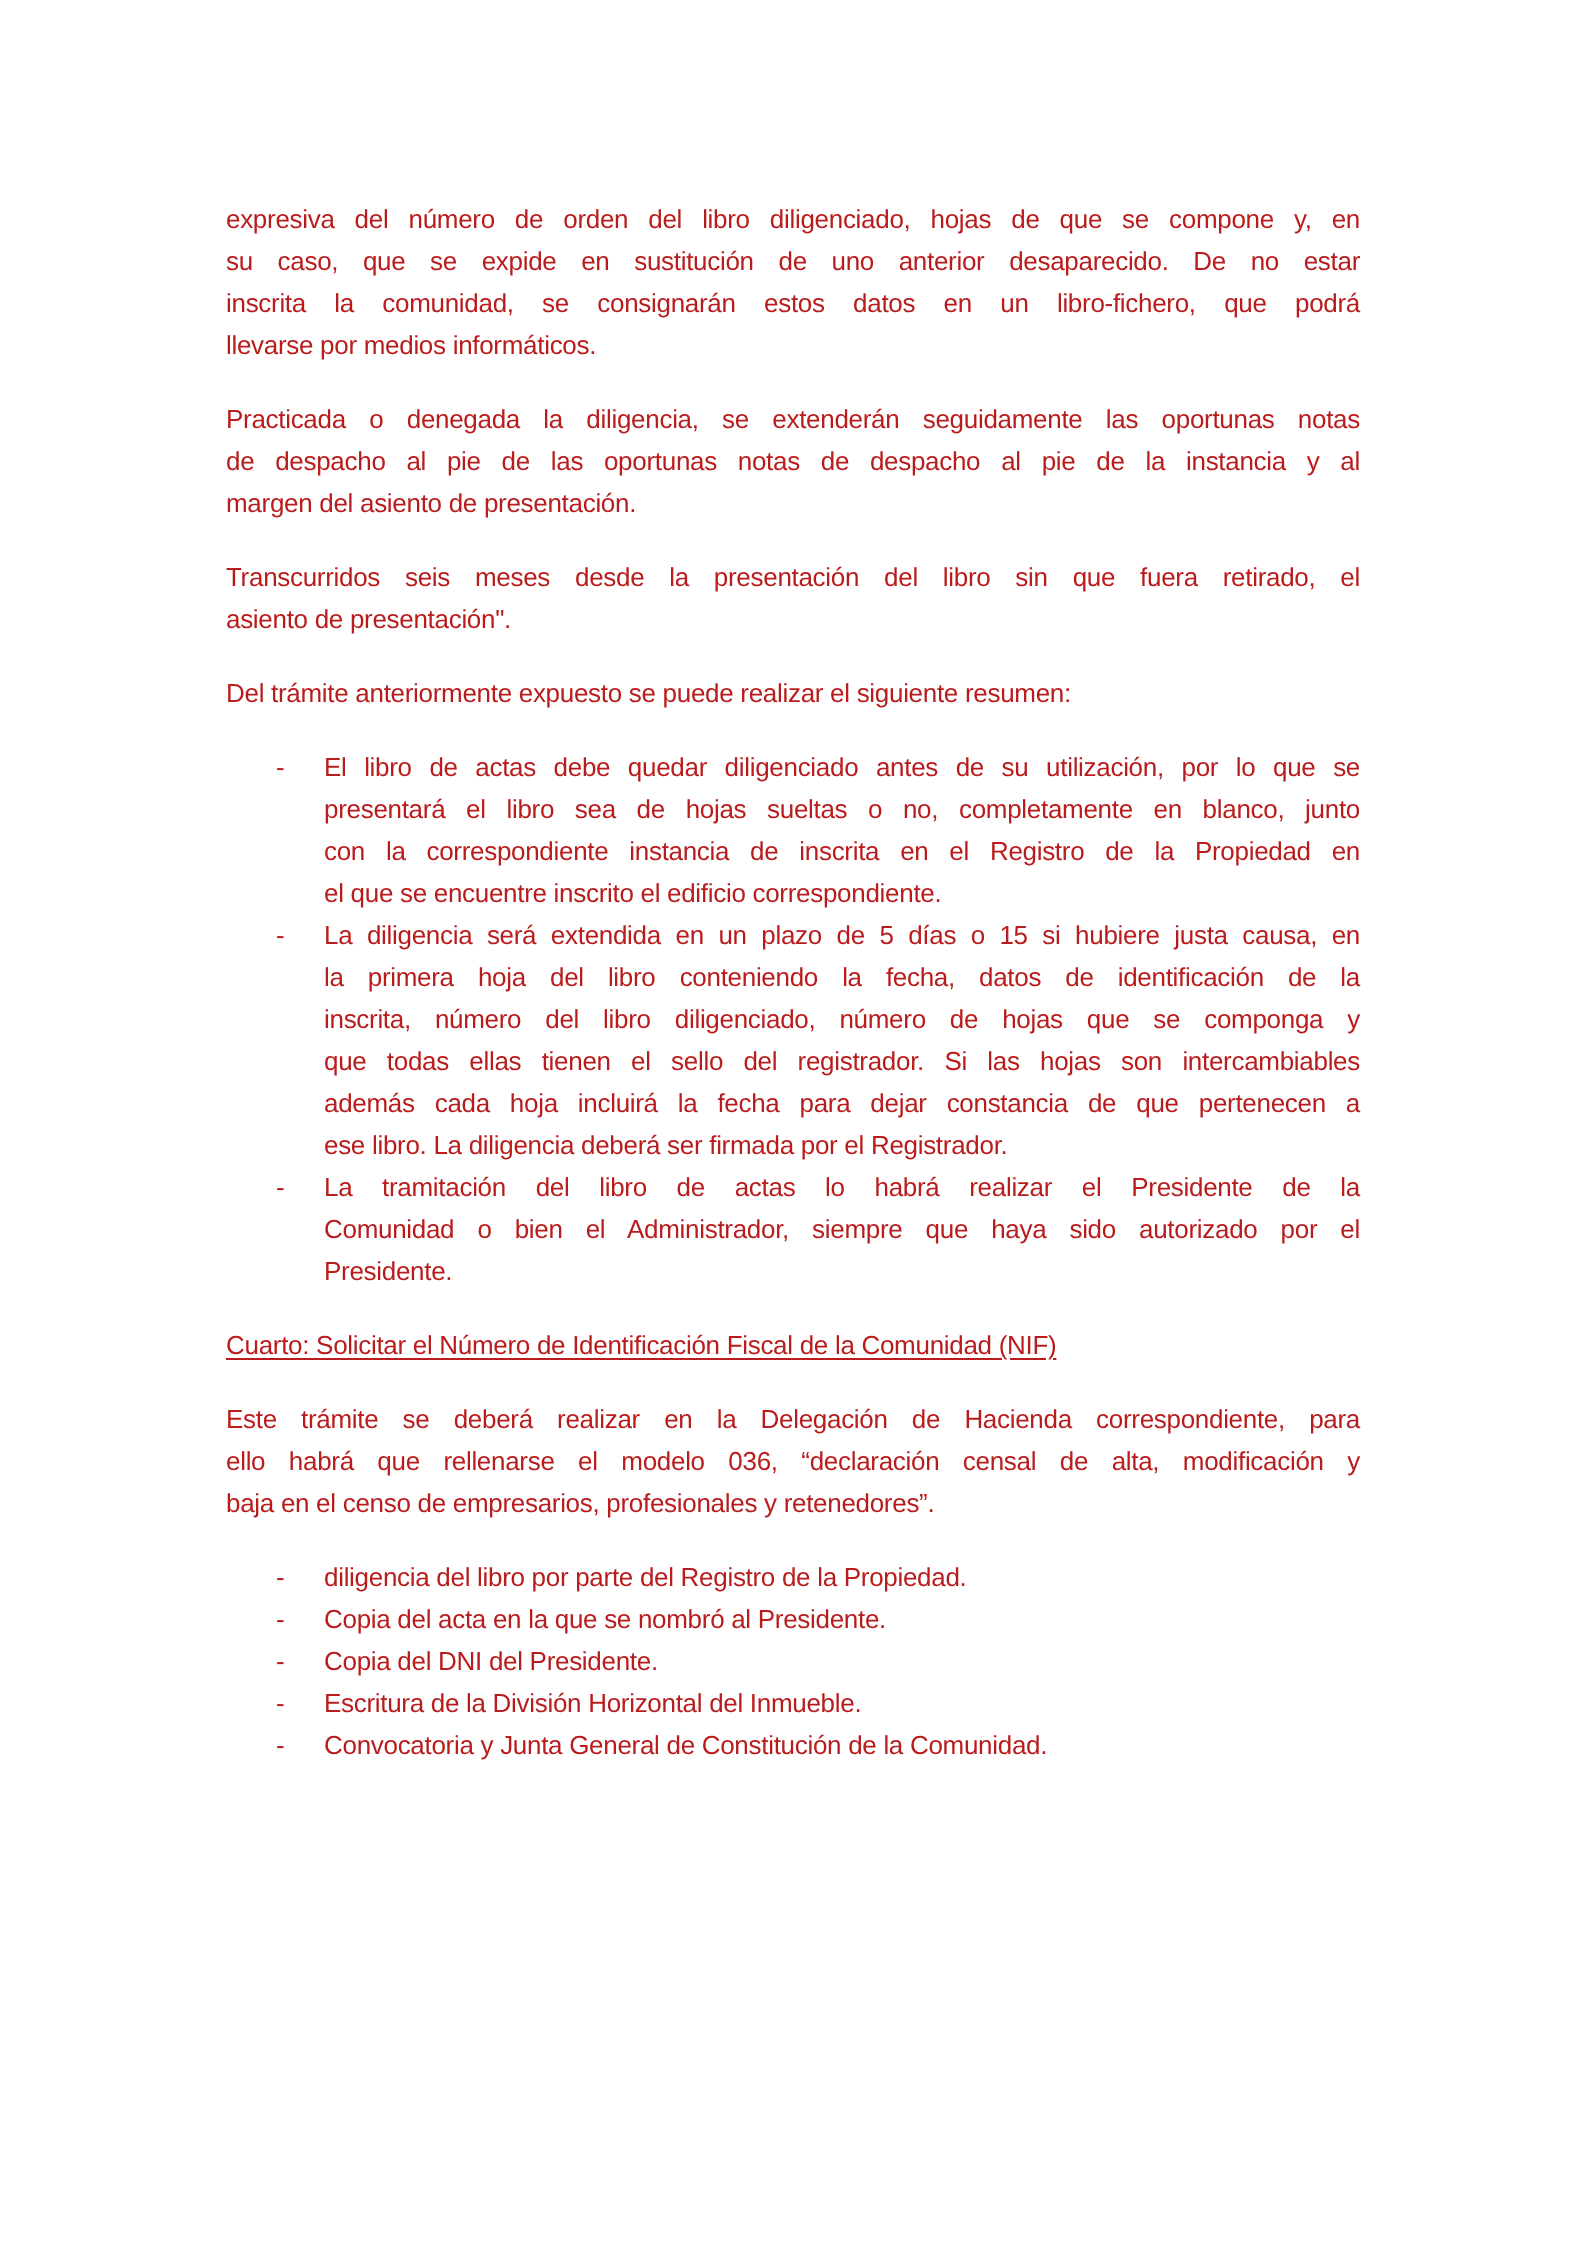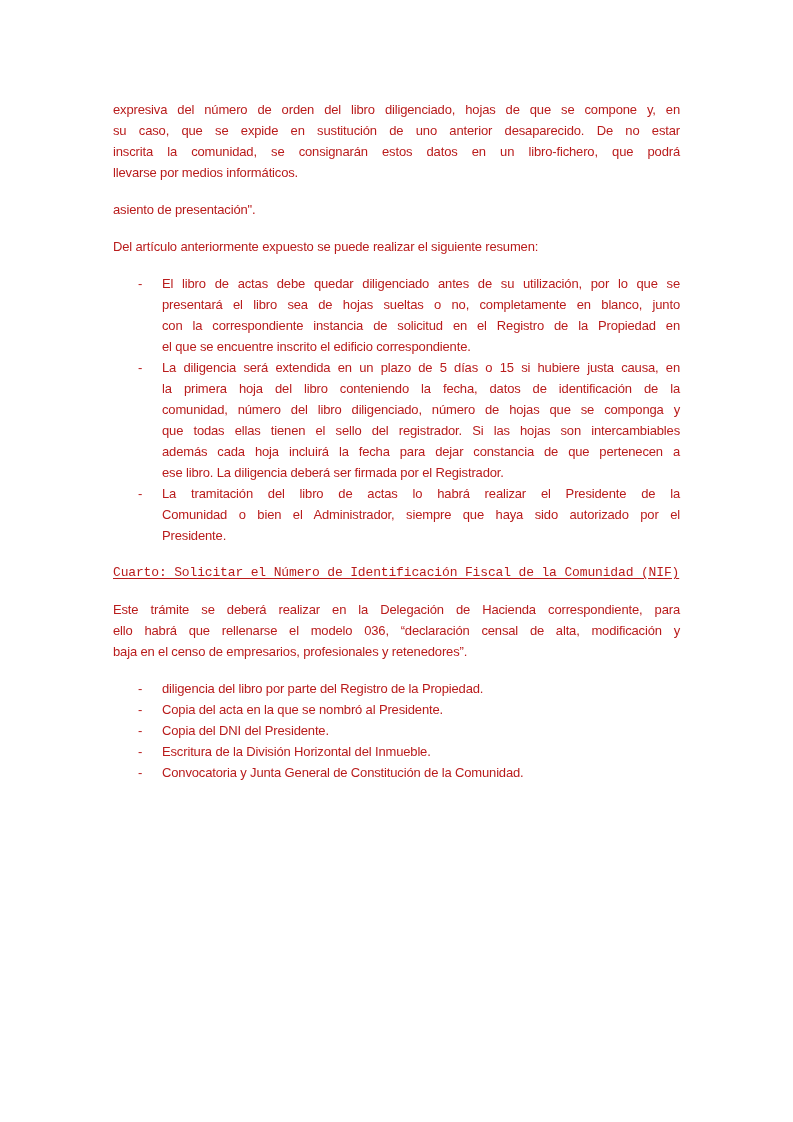--- a/index.html
+++ b/index.html
@@ -44,21 +44,20 @@
       overflow: visible;
     }
     .line.last {
       text-align: right;
       text-align-last: left;
     }
     .heading {
       margin: 0 0 16px 0;
       text-decoration: underline;
       text-underline-offset: 2px;
-      font-family: Liberation Mono, monospace;
     }
     .bullet-list {
       margin: 0 0 16px 0;
       padding: 0;
       list-style: none;
     }
     .bullet-item {
       position: relative;
       padding-left: 49px;
     }
@@ -76,42 +75,48 @@
 <div class="page">
   <div class="content">
 
     <div class="para">
       <span class="line">expresiva del número de orden del libro diligenciado, hojas de que se compone y, en</span>
       <span class="line">su caso, que se expide en sustitución de uno anterior desaparecido. De no estar</span>
       <span class="line">inscrita la comunidad, se consignarán estos datos en un libro-fichero, que podrá</span>
       <span class="line last">llevarse por medios informáticos.</span>
     </div>
 
+    <div class="para">
+      <span class="line">Practicada o denegada la diligencia, se extenderán seguidamente las oportunas notas</span>
+      <span class="line">de despacho al pie de las oportunas notas de despacho al pie de la instancia y al</span>
+      <span class="line last">margen del asiento de presentación.</span>
+    </div>
 
     <div class="para">
+      <span class="line">Transcurridos seis meses desde la presentación del libro sin que fuera retirado, el</span>
       <span class="line last">asiento de presentación".</span>
     </div>
 
     <div class="para">
-      <span class="line last">Del artículo anteriormente expuesto se puede realizar el siguiente resumen:</span>
+      <span class="line last">Del trámite anteriormente expuesto se puede realizar el siguiente resumen:</span>
     </div>
 
     <ul class="bullet-list">
       <li class="bullet-item">
         <span class="bullet-dash">-</span>
         <span class="line">El libro de actas debe quedar diligenciado antes de su utilización, por lo que se</span>
         <span class="line">presentará el libro sea de hojas sueltas o no, completamente en blanco, junto</span>
-        <span class="line">con la correspondiente instancia de solicitud en el Registro de la Propiedad en</span>
+        <span class="line">con la correspondiente instancia de inscrita en el Registro de la Propiedad en</span>
         <span class="line last">el que se encuentre inscrito el edificio correspondiente.</span>
       </li>
       <li class="bullet-item">
         <span class="bullet-dash">-</span>
         <span class="line">La diligencia será extendida en un plazo de 5 días o 15 si hubiere justa causa, en</span>
         <span class="line">la primera hoja del libro conteniendo la fecha, datos de identificación de la</span>
-        <span class="line">comunidad, número del libro diligenciado, número de hojas que se componga y</span>
+        <span class="line">inscrita, número del libro diligenciado, número de hojas que se componga y</span>
         <span class="line">que todas ellas tienen el sello del registrador. Si las hojas son intercambiables</span>
         <span class="line">además cada hoja incluirá la fecha para dejar constancia de que pertenecen a</span>
         <span class="line last">ese libro. La diligencia deberá ser firmada por el Registrador.</span>
       </li>
       <li class="bullet-item">
         <span class="bullet-dash">-</span>
         <span class="line">La tramitación del libro de actas lo habrá realizar el Presidente de la</span>
         <span class="line">Comunidad o bien el Administrador, siempre que haya sido autorizado por el</span>
         <span class="line last">Presidente.</span>
       </li>

